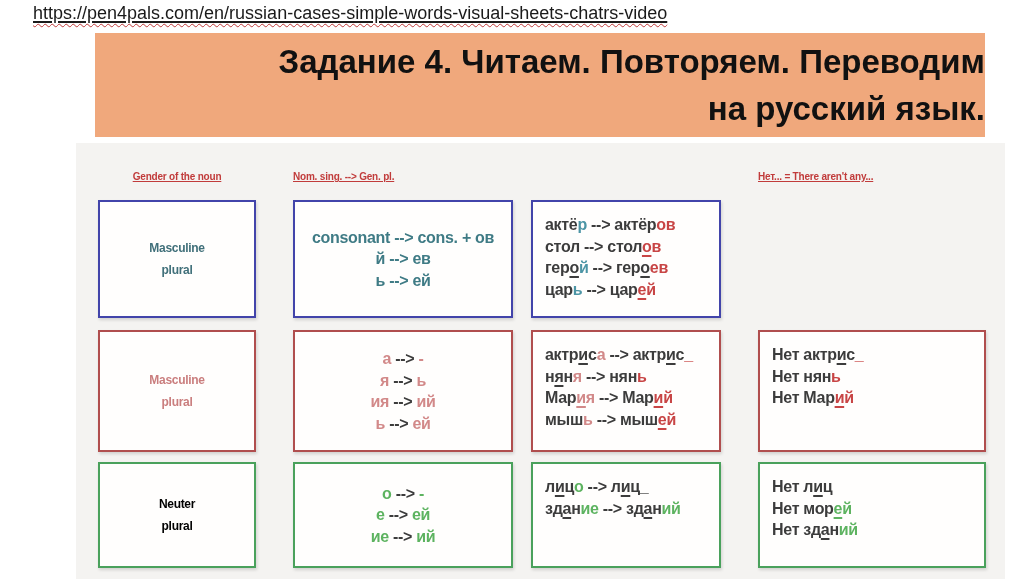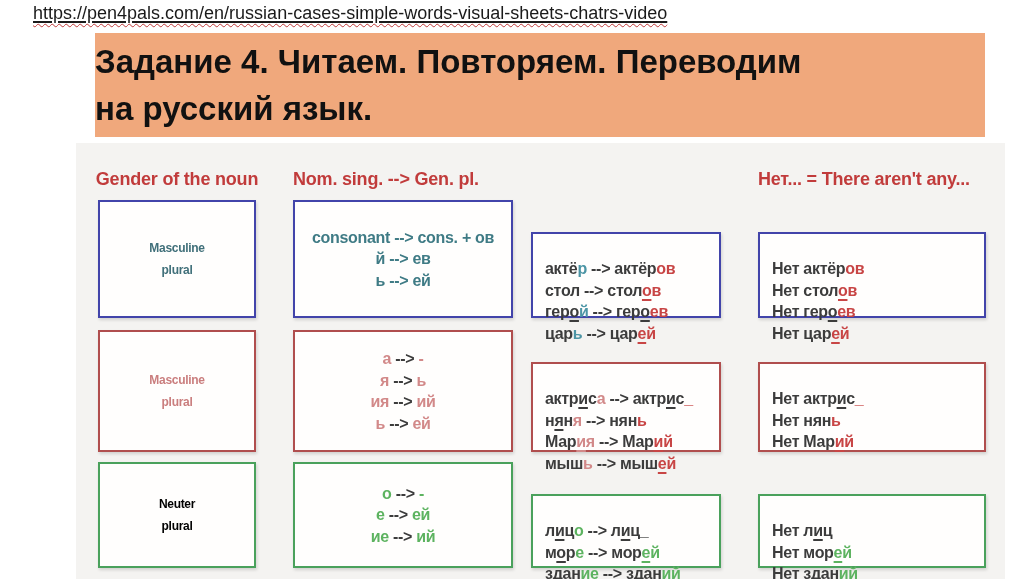--- a/index.html
+++ b/index.html
@@ -9,50 +9,50 @@
   }
   
   .url{
     position:absolute;left:2px;top:3px;font-size:18px;color:#1a1a1a;white-space:nowrap;margin-left:31px;
   }
   .url .wavy{text-decoration:underline wavy #c03a3a;text-decoration-thickness:1px;text-underline-offset:4px;}
   .url .solid{text-decoration:underline solid #1a1a1a;text-decoration-thickness:1.5px;text-underline-offset:2px;}
   
   .banner{
     position:absolute;left:95px;top:33px;width:890px;height:104px;background:#f0a87c;
-    display:flex;flex-direction:column;align-items:flex-start;justify-content:center;
+    display:flex;flex-direction:column;align-items:flex-end;justify-content:center;
     font-size:33px;font-weight:bold;color:#111;line-height:47px;text-align:center;
   }
   
   .panel{
     position:absolute;left:76px;top:143px;width:929px;height:436px;background:#f4f3f1;
   }
   .grid{
     position:absolute;left:22px;top:0;
     display:grid;
     grid-template-columns:158px 37px 220px 18px 190px 37px 228px;
     grid-template-rows:57px 118px 12px 122px 10px 106px;
   }
   .gc1{grid-column:1}.gc3{grid-column:3}.gc5{grid-column:5}.gc7{grid-column:7}
   .gr1{grid-row:1}.gr2{grid-row:2}.gr4{grid-row:4}.gr6{grid-row:6}
   .hdr{
-    color:#c13b3b;font-weight:bold;font-size:18px;letter-spacing:-0.2px;
-    display:flex;align-items:flex-end;justify-content:center;padding-bottom:10px;white-space:nowrap;
+    color:#c13b3b;font-weight:bold;font-size:10px;letter-spacing:-0.2px;
+    display:flex;align-items:flex-end;justify-content:center;padding-bottom:18px;white-space:nowrap;text-decoration:underline;
   }
   .hdr.left{justify-content:flex-start;}
   .hdr.pad{padding-left:20px;justify-content:flex-start;}
   .box{
     background:#fffefd;border:2.5px solid #888;box-shadow:1px 2px 3px rgba(0,0,0,.14);
     box-sizing:border-box;font-weight:bold;font-size:16px;letter-spacing:-0.3px;
   }
   .box.b-m{border-color:#4244aa}
   .box.b-f{border-color:#b04e4e}
   .box.b-n{border-color:#4aa15c}
   .box.center{display:flex;flex-direction:column;align-items:center;justify-content:center;text-align:center;}
-  .box.topleft{padding:24px 4px 0 12px;margin-top:32px;}
+  .box.topleft{padding:12px 4px 0 12px;}
   .box .line{line-height:21.5px;white-space:nowrap;}
   .gbox .line{font-size:12px;line-height:22px;}
   .gbox.g-m .line{color:#41707a}
   .gbox.g-f .line{color:#ca7e7e}
   .gbox.g-n .line{color:#000000}
   
   .c-d{color:#3c3c3c}
   .c-r{color:#c84545}
   .c-t{color:#4c95a5}
   .c-p{color:#d28989}
@@ -87,26 +87,20 @@
         <div class="line"><span class="c-m">consonant --&gt; cons. + ов</span></div>
         <div class="line"><span class="c-m">й --&gt; ев</span></div>
         <div class="line"><span class="c-m">ь --&gt; ей</span></div>
       </div>
     <div class="box b-m topleft gc5 gr2">
         <div class="line"><span class="c-d">актё</span><span class="c-t">р</span><span class="c-d"> --&gt; </span><span class="c-d">актёр</span><span class="c-r">ов</span></div>
         <div class="line"><span class="c-d">стол</span><span class="c-d"> --&gt; </span><span class="c-d">стол</span><span class="c-r u">о</span><span class="c-r">в</span></div>
         <div class="line"><span class="c-d">гер</span><span class="c-d u">о</span><span class="c-t">й</span><span class="c-d"> --&gt; </span><span class="c-d">гер</span><span class="c-d u">о</span><span class="c-r">ев</span></div>
         <div class="line"><span class="c-d">цар</span><span class="c-t">ь</span><span class="c-d"> --&gt; </span><span class="c-d">цар</span><span class="c-r u">е</span><span class="c-r">й</span></div>
       </div>
-    <div class="box b-m topleft gc7 gr2">
-        <div class="line"><span class="c-d">Нет актёр</span><span class="c-r">ов</span></div>
-        <div class="line"><span class="c-d">Нет  стол</span><span class="c-r u">о</span><span class="c-r">в</span></div>
-        <div class="line"><span class="c-d">Нет гер</span><span class="c-d u">о</span><span class="c-r">ев</span></div>
-        <div class="line"><span class="c-d">Нет цар</span><span class="c-r u">е</span><span class="c-r">й</span></div>
-      </div>
 
     <div class="box b-f center gbox g-f gc1 gr4">
         <div class="line">Masculine</div>
         <div class="line">plural</div>
       </div>
     <div class="box b-f center gc3 gr4">
         <div class="line"><span class="c-p">а</span><span class="c-d"> --&gt; </span><span class="c-p">-</span></div>
         <div class="line"><span class="c-p">я</span><span class="c-d"> --&gt; </span><span class="c-p">ь</span></div>
         <div class="line"><span class="c-p">ия</span><span class="c-d"> --&gt; </span><span class="c-p">ий</span></div>
         <div class="line"><span class="c-p">ь</span><span class="c-d"> --&gt; </span><span class="c-p">ей</span></div>
@@ -127,21 +121,20 @@
         <div class="line">Neuter</div>
         <div class="line">plural</div>
       </div>
     <div class="box b-n center gc3 gr6">
         <div class="line"><span class="c-g">о</span><span class="c-d"> --&gt; </span><span class="c-g">-</span></div>
         <div class="line"><span class="c-g">е</span><span class="c-d"> --&gt; </span><span class="c-g">ей</span></div>
         <div class="line"><span class="c-g">ие</span><span class="c-d"> --&gt; </span><span class="c-g">ий</span></div>
       </div>
     <div class="box b-n topleft gc5 gr6">
         <div class="line"><span class="c-d">л</span><span class="c-d u">и</span><span class="c-d">ц</span><span class="c-g">о</span><span class="c-d"> --&gt; </span><span class="c-d">л</span><span class="c-d u">и</span><span class="c-d">ц</span><span class="c-d">_</span></div>
-        <div class="line"><span class="c-d">м</span><span class="c-d u">о</span><span class="c-d">р</span><span class="c-g">е</span><span class="c-d"> --&gt; </span><span class="c-d">мор</span><span class="c-g u">е</span><span class="c-g">й</span></div>
         <div class="line"><span class="c-d">зд</span><span class="c-d u">а</span><span class="c-d">н</span><span class="c-g">ие</span><span class="c-d"> --&gt; </span><span class="c-d">зд</span><span class="c-d u">а</span><span class="c-d">н</span><span class="c-g">ий</span></div>
       </div>
     <div class="box b-n topleft gc7 gr6">
         <div class="line"><span class="c-d">Нет л</span><span class="c-d u">и</span><span class="c-d">ц</span></div>
         <div class="line"><span class="c-d">Нет мор</span><span class="c-g u">е</span><span class="c-g">й</span></div>
         <div class="line"><span class="c-d">Нет зд</span><span class="c-d u">а</span><span class="c-d">н</span><span class="c-g">ий</span></div>
       </div>
 
   </div>
 </div>

